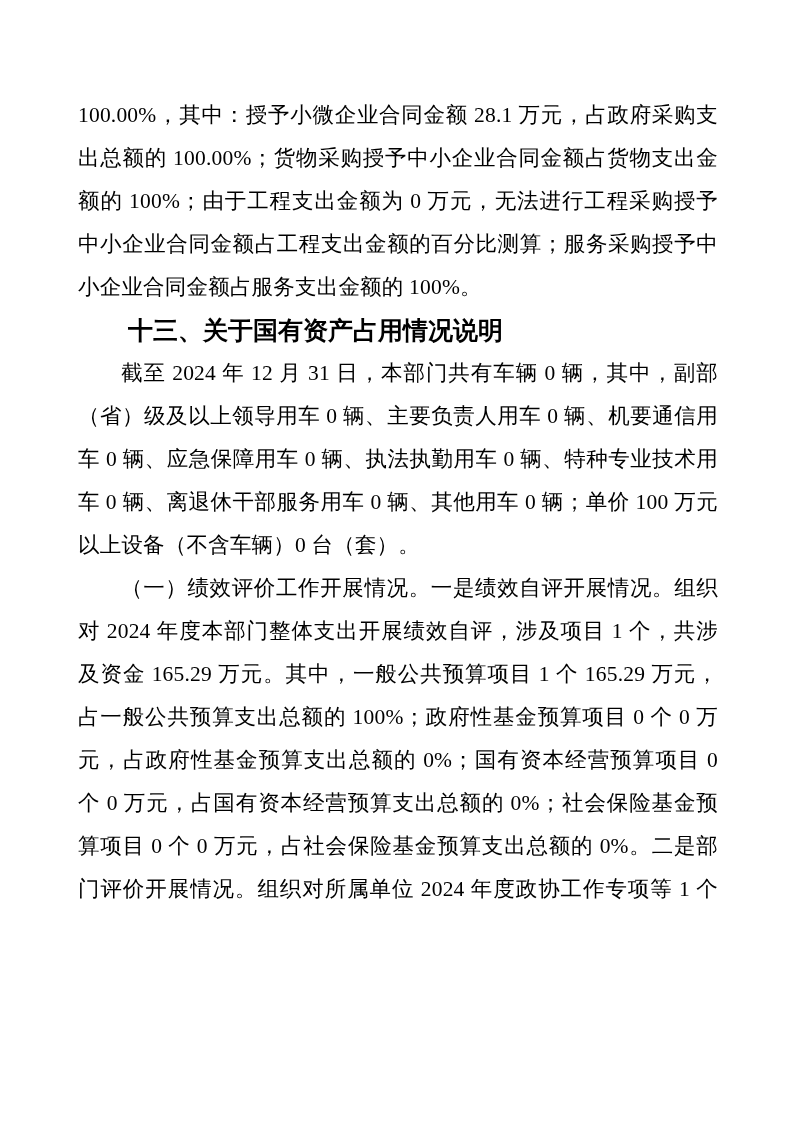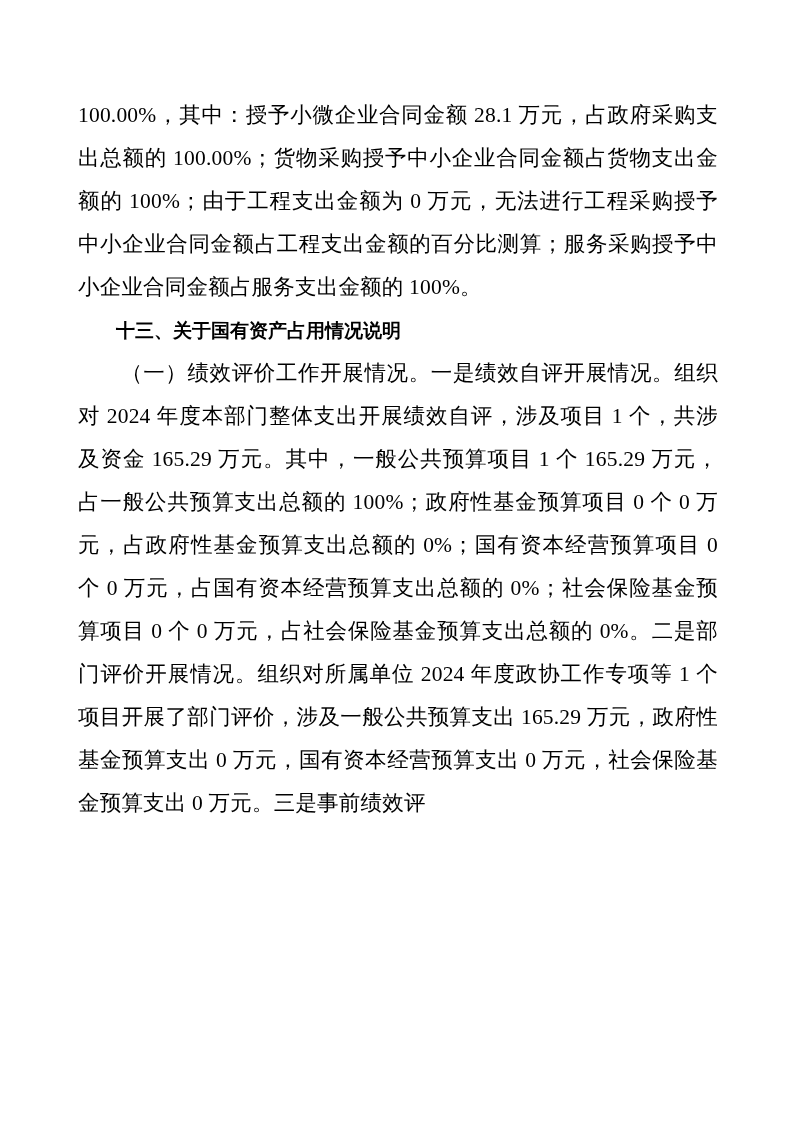--- a/index.html
+++ b/index.html
@@ -30,21 +30,21 @@
     text-justify: inter-ideograph;
     text-indent: 2em;
     letter-spacing: 0.2px;
     word-break: break-all;
   }
   .para.no-indent {
     text-indent: 0;
   }
   .heading {
     margin: 0;
-    font-size: 19px;
+    font-size: 25px;
     line-height: 43px;
     font-weight: bold;
     text-indent: 2em;
     font-family: "Liberation Sans", sans-serif;
   }
   .lead-bold {
     font-weight: normal;
   }
   .footer {
     position: absolute;
@@ -61,20 +61,21 @@
 </head>
 <body>
 
 <div class="page">
   <div class="content">
 
     <p class="para no-indent">100.00%，其中：授予小微企业合同金额 28.1 万元，占政府采购支出总额的 100.00%；货物采购授予中小企业合同金额占货物支出金额的 100%；由于工程支出金额为 0 万元，无法进行工程采购授予中小企业合同金额占工程支出金额的百分比测算；服务采购授予中小企业合同金额占服务支出金额的 100%。</p>
 
     <h3 class="heading">十三、关于国有资产占用情况说明</h3>
 
+    <p class="para">截至 2024 年 12 月 31 日，本部门共有车辆 0 辆，其中，副部（省）级及以上领导用车 0 辆、主要负责人用车 0 辆、机要通信用车 0 辆、应急保障用车 0 辆、执法执勤用车 0 辆、特种专业技术用车 0 辆、离退休干部服务用车 0 辆、其他用车 0 辆；单价 100 万元以上设备（不含车辆）0 台（套）。</p>
 
 
     <p class="para"><span class="lead-bold">（一）绩效评价工作开展情况。</span><span>一是绩效自评开展情况。组织对 2024 年度本部门整体支出开展绩效自评，涉及项目 1 个，共涉及资金 165.29 万元。其中，一般公共预算项目 1 个 165.29 万元，占一般公共预算支出总额的 100%；政府性基金预算项目 0 个 0 万元，占政府性基金预算支出总额的 0%；国有资本经营预算项目 0 个 0 万元，占国有资本经营预算支出总额的 0%；社会保险基金预算项目 0 个 0 万元，占社会保险基金预算支出总额的 0%。二是部门评价开展情况。组织对所属单位 2024 年度政协工作专项等 1 个项目开展了部门评价，涉及一般公共预算支出 165.29 万元，政府性基金预算支出 0 万元，国有资本经营预算支出 0 万元，社会保险基金预算支出 0 万元。三是事前绩效评</span></p>
 
   </div>
 
   <div class="footer">- 14 -</div>
 </div>
 
 </body></html>

